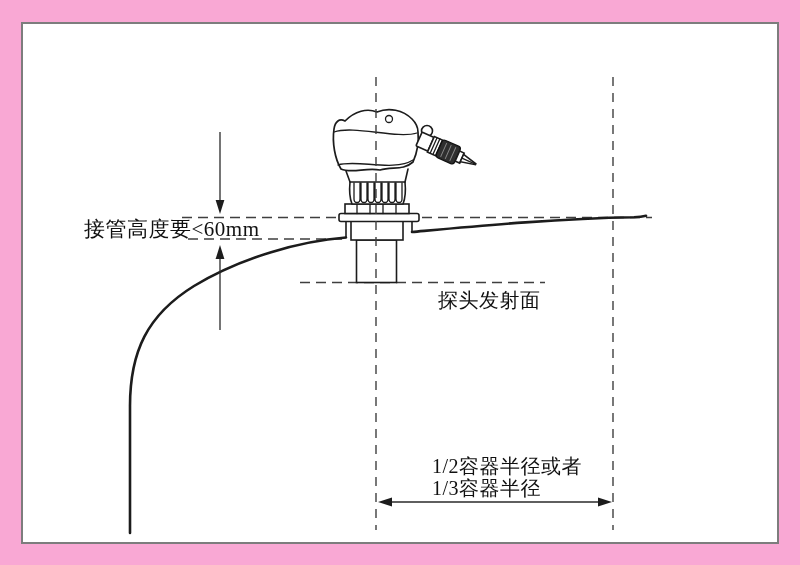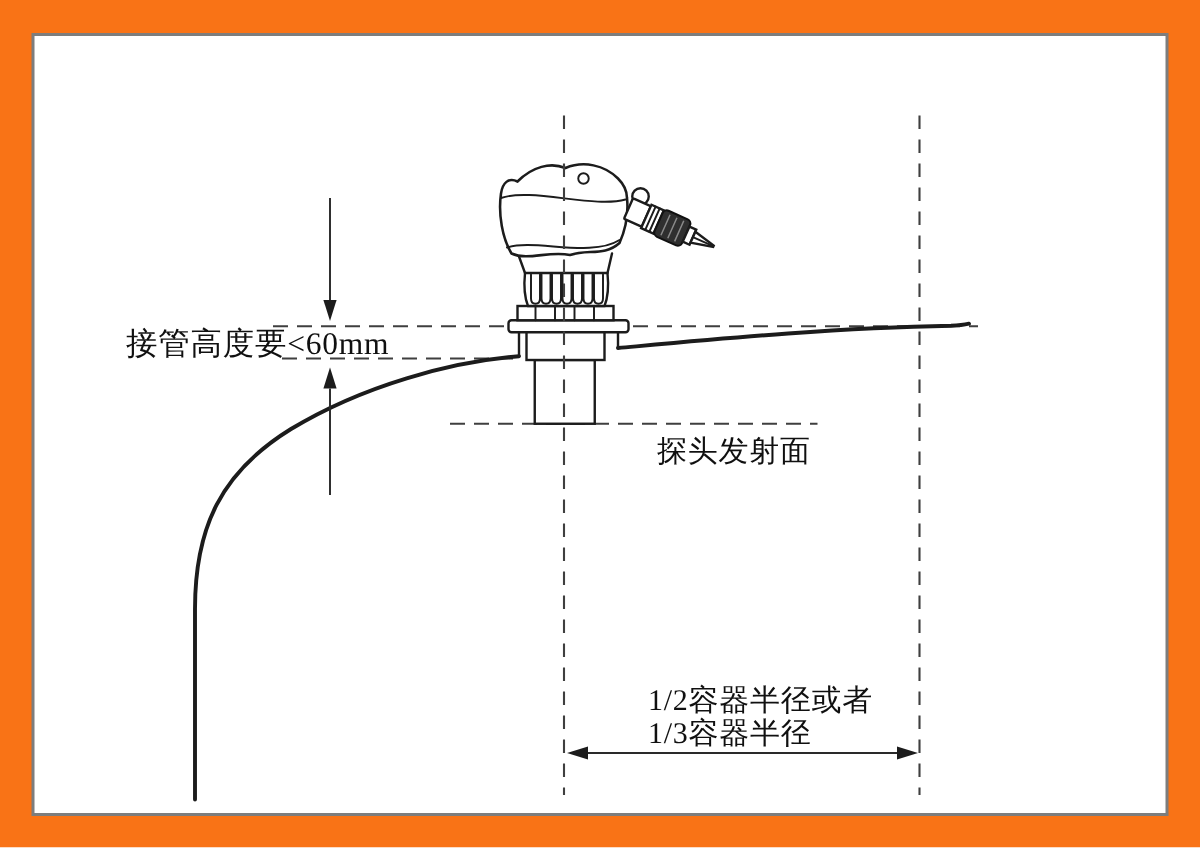--- a/index.html
+++ b/index.html
@@ -1,16 +1,16 @@
 <!DOCTYPE html>
 <html><head>
 <meta charset="utf-8">
 <style>
   html,body{margin:0;padding:0;background:#fff;}
-  .stage{position:relative;width:800px;height:565px;background:#f97316;overflow:hidden;
+  .stage{position:relative;width:800px;height:565px;background:#f9a8d4;overflow:hidden;
          font-family:"Liberation Serif","DejaVu Serif",serif;}
   svg{display:block}
   .solid{stroke:#1c1c1c;fill:none;stroke-linecap:round;}
   .thick{stroke-width:2.6;}
   .med{stroke-width:1.6;}
   .thin{stroke-width:1.3;}
   .whitefill{fill:#ffffff;stroke:#1c1c1c;stroke-width:1.6;}
   .dash{stroke:#3f3f3f;stroke-width:1.4;stroke-dasharray:10 6;fill:none;}
   .dashv{stroke-dasharray:9 7;}
   .dim{stroke:#2a2a2a;stroke-width:1.3;fill:none;}

